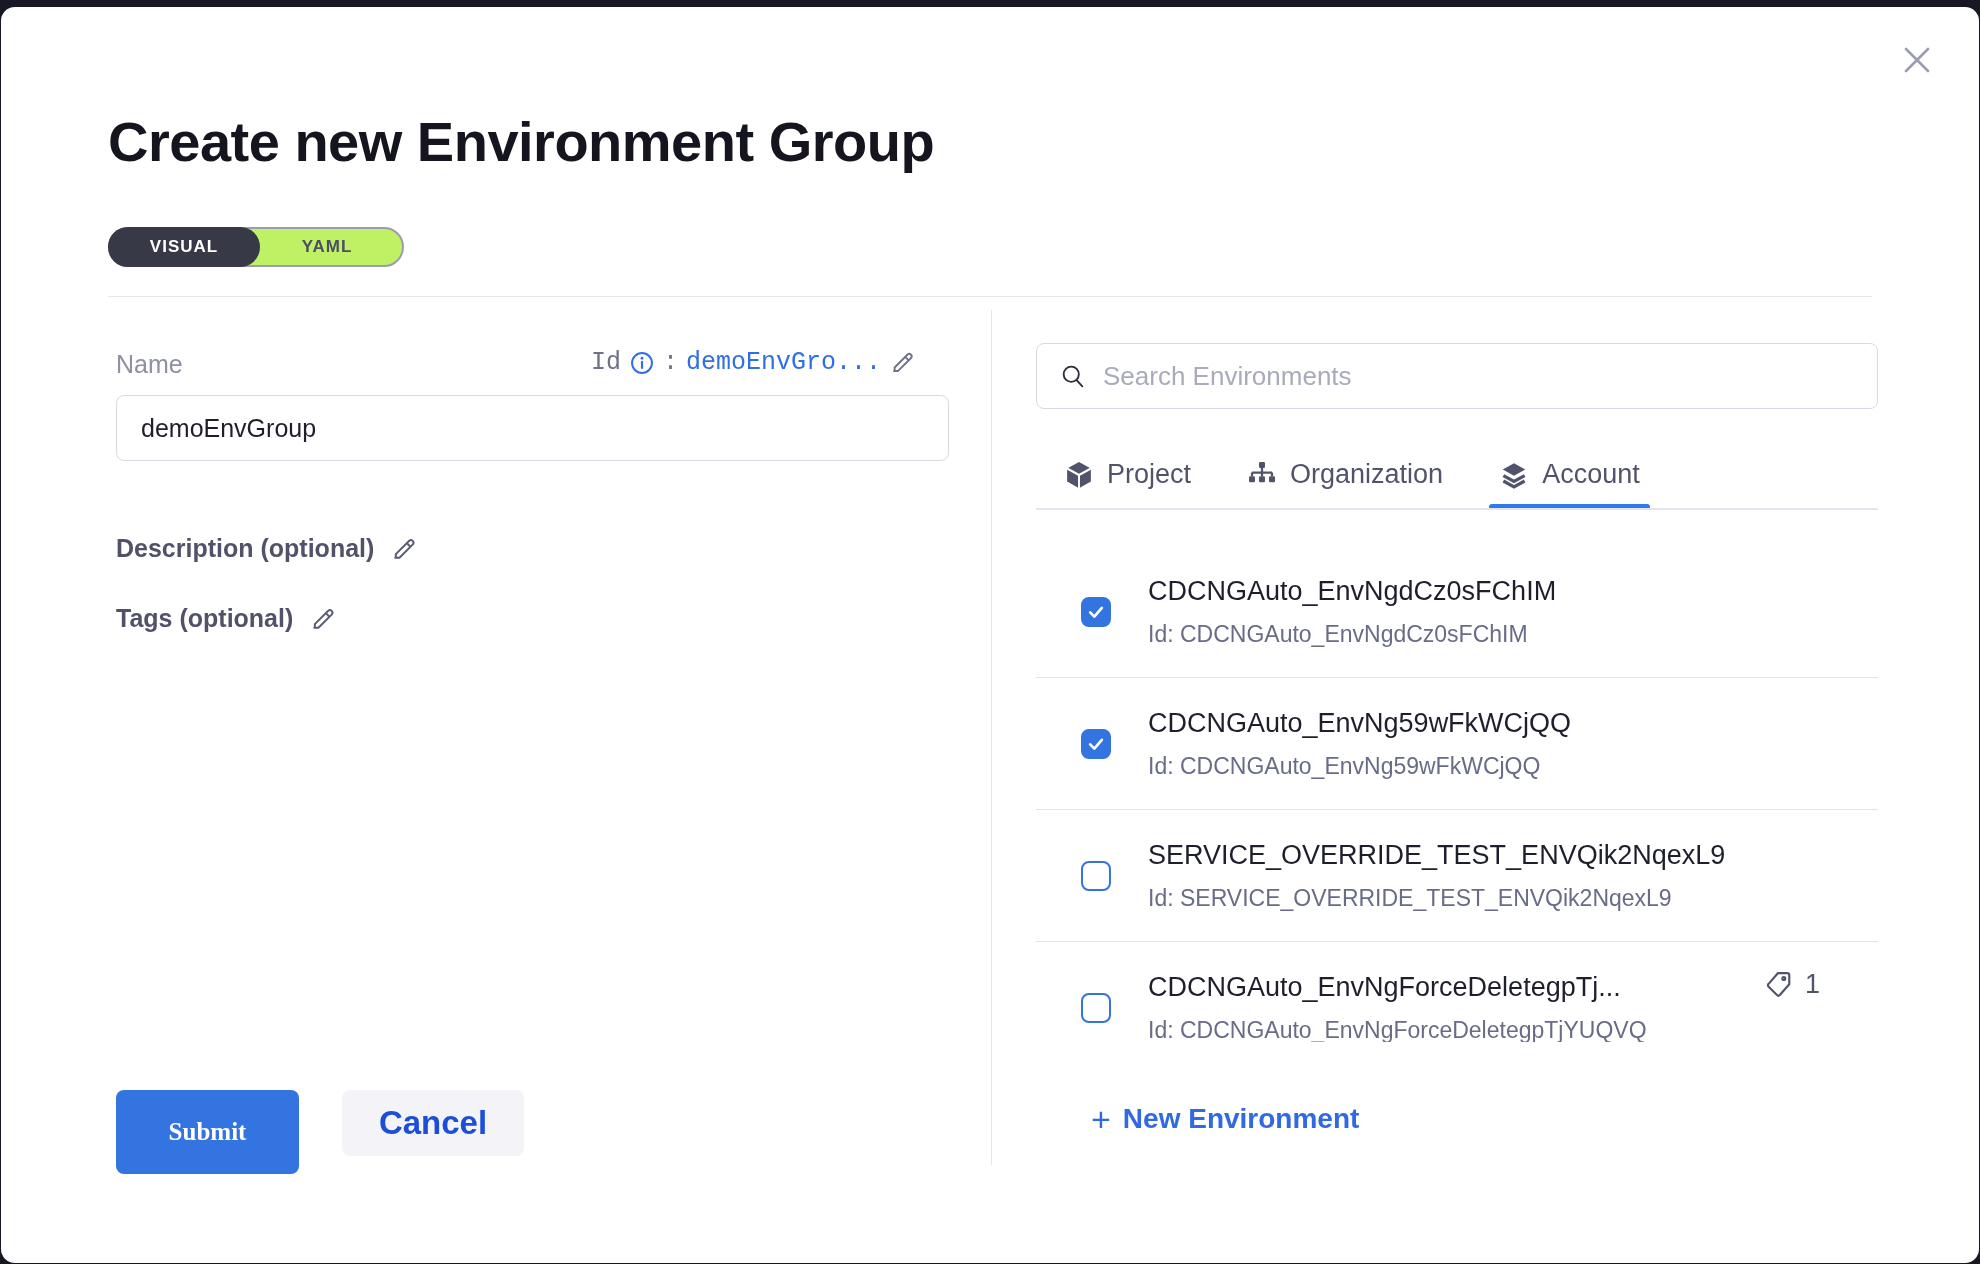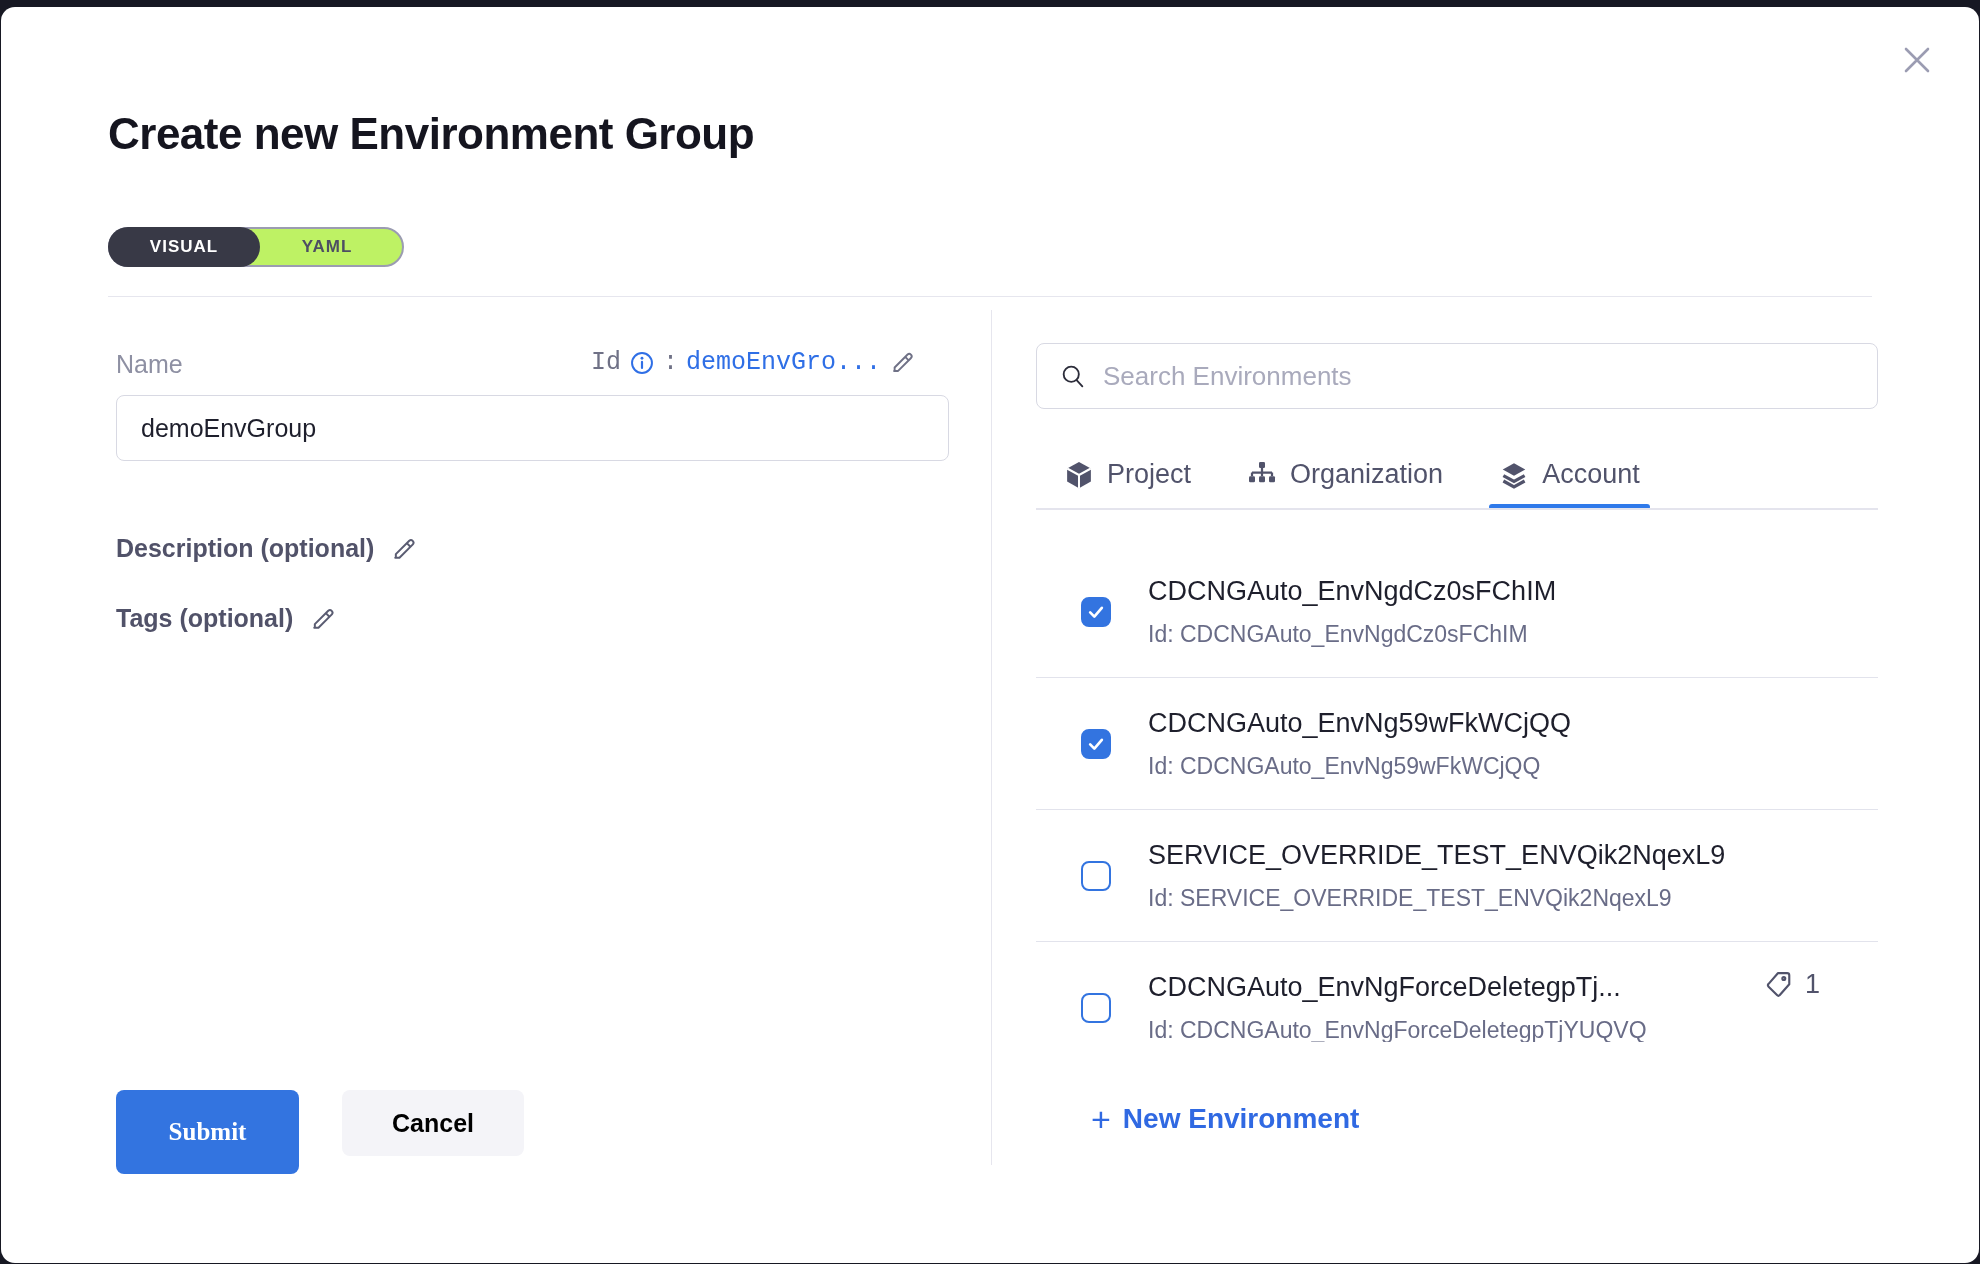--- a/index.html
+++ b/index.html
@@ -4,21 +4,21 @@
 <style>
   * { margin:0; padding:0; box-sizing:border-box; }
   html,body { width:1980px; height:1264px; background:#171823; font-family:"Liberation Sans", sans-serif; overflow:hidden; }
 
   .modal { position:absolute; top:7px; left:1px; right:1px; bottom:1px; background:#ffffff; border-radius:14px; }
 
   
   .close-btn { position:absolute; top:33px; right:42px; width:40px; height:40px; border:none; background:transparent; cursor:pointer; padding:0; }
 
   
-  .modal-title { position:absolute; top:102px; left:107px; font-size:44px; font-weight:700; color:#15151f; letter-spacing:-0.5px; }
+  .modal-title { position:absolute; top:102px; left:107px; font-size:56px; font-weight:700; color:#15151f; letter-spacing:-0.5px; }
 
   
   .toggle { position:absolute; top:220px; left:107px; width:296px; height:40px; border:2px solid #9b9cb1; border-radius:21px; background:#bef264; display:flex; }
   .toggle .seg { flex:1; display:flex; align-items:center; justify-content:center; font-size:17px; font-weight:700; letter-spacing:1px; cursor:pointer; }
   .toggle .seg.visual { position:absolute; left:-2px; top:-2px; bottom:-2px; width:152px; background:#383946; color:#ffffff; border-radius:21px; }
   .toggle .seg.yaml { position:absolute; right:0; top:0; bottom:0; width:150px; color:#4d4e63; }
 
   .hdiv { position:absolute; top:289px; left:107px; right:107px; height:1px; background:#e6e6ee; }
   .vdiv { position:absolute; top:303px; left:990px; width:1px; height:855px; background:#e6e6ee; }
 
@@ -31,21 +31,21 @@
   .icon-btn { background:none; border:none; padding:0; cursor:pointer; display:inline-flex; align-items:center; }
 
   .name-input { position:absolute; top:388px; left:115px; width:833px; height:66px; border:1.5px solid #d8d9e3; border-radius:8px; font-size:25px; color:#1e1f2c; padding:0 24px; font-family:"Liberation Sans", sans-serif; outline:none; background:#fff; }
 
   .opt-row { position:absolute; left:115px; display:flex; align-items:center; gap:16px; }
   .opt-row .opt-label { font-size:25px; font-weight:700; color:#515269; }
   .opt-row.desc { top:527px; }
   .opt-row.tags { top:597px; }
 
   .submit-btn { position:absolute; top:1083px; left:115px; width:183px; height:84px; background:#3374e0; border:none; border-radius:8px; color:#ffffff; font-size:25px; font-weight:700; cursor:pointer; font-family:Liberation Serif, serif; }
-  .cancel-btn { position:absolute; top:1083px; left:341px; width:182px; height:66px; background:#f4f4f8; border:none; border-radius:8px; color:#000000; font-size:25px; font-weight:700; cursor:pointer; font-family:"Liberation Sans", sans-serif; }
+  .cancel-btn { position:absolute; top:1083px; left:341px; width:182px; height:66px; background:#f4f4f8; border:none; border-radius:8px; color:#1d4ed8; font-size:33px; font-weight:700; cursor:pointer; font-family:"Liberation Sans", sans-serif; }
 
   
   .search-box { position:absolute; top:336px; left:1035px; width:842px; height:66px; border:1.5px solid #d8d9e3; border-radius:8px; display:flex; align-items:center; padding:8px 22px; gap:16px; background:#fff; }
   .search-box input { border:none; outline:none; flex:1; font-size:26px; color:#1e1f2c; font-family:"Liberation Sans", sans-serif; }
   .search-box input::placeholder { color:#a9aabc; }
 
   .tabs { position:absolute; top:433px; left:1035px; width:842px; height:69px; display:flex; align-items:center; gap:56px; padding-left:28px; }
   .tab { position:relative; height:100%; display:flex; align-items:center; gap:13px; font-size:27px; color:#51536b; cursor:pointer; }
   .tab.active::after { content:""; position:absolute; left:-10px; right:-10px; bottom:-1px; height:6px; background:#2f7aea; border-radius:3px; }
   .tabs-line { position:absolute; top:501px; left:1035px; width:842px; height:2px; background:#e4e4ed; }

